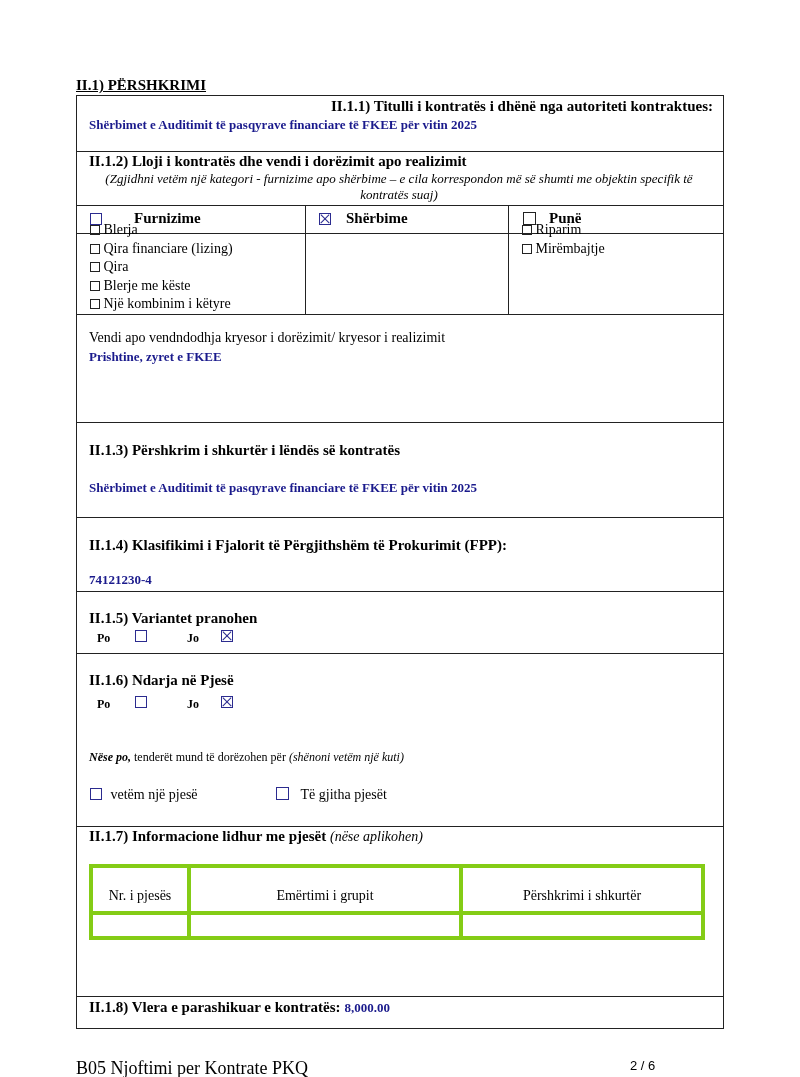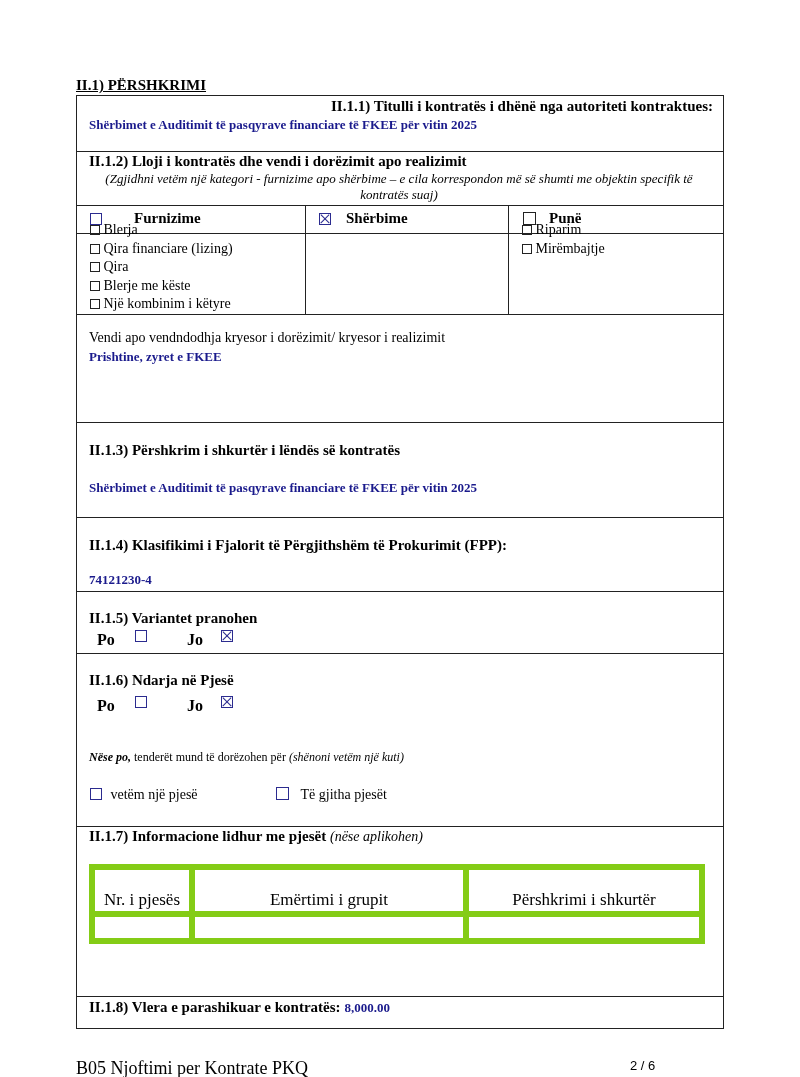--- a/index.html
+++ b/index.html
@@ -27,26 +27,26 @@
     .cb.big { width: 12px; height: 12px; border-width: 1.5px; }
     .cb.checked::before, .cb.checked::after {
       content: ""; position: absolute; left: 50%; top: 50%; width: 120%; height: 1.2px;
       background: #2b2b8f;
     }
     .cb.checked::before { transform: translate(-50%,-50%) rotate(45deg); }
     .cb.checked::after { transform: translate(-50%,-50%) rotate(-45deg); }
     .cb.black { border-color: #222; }
     .col { position: absolute; top: 0; bottom: 0; border-right: 1.5px solid #222; box-sizing: border-box; }
     .plain { font-size: 14px; line-height: 18.5px; }
-    .small-bold { font-weight: bold; font-size: 16px; }
+    .small-bold { font-weight: bold; font-size: 12px; }
     .inner-table {
       position: absolute; left: 12px; top: 37px; width: 616px; height: 76px;
       border: 1px solid #555; box-sizing: border-box; border-collapse: collapse;
     }
-    .inner-table td { border: 6px solid #84cc16; vertical-align: top; text-align: center; font-size: 17px; padding-top: 20px; }
+    .inner-table td { border: 4px solid #84cc16; vertical-align: top; text-align: center; font-size: 14px; padding-top: 20px; }
     .footer-left { position: absolute; left: 76px; top: 1058px; font-size: 18px; }
     .footer-right { position: absolute; left: 630px; top: 1058px; font-size: 13px; font-family: "Liberation Sans", sans-serif; }
   </style>
 </head>
 <body>
 
 <div class="section-title">II.1) PËRSHKRIMI</div>
 
 <div class="frame">
 

